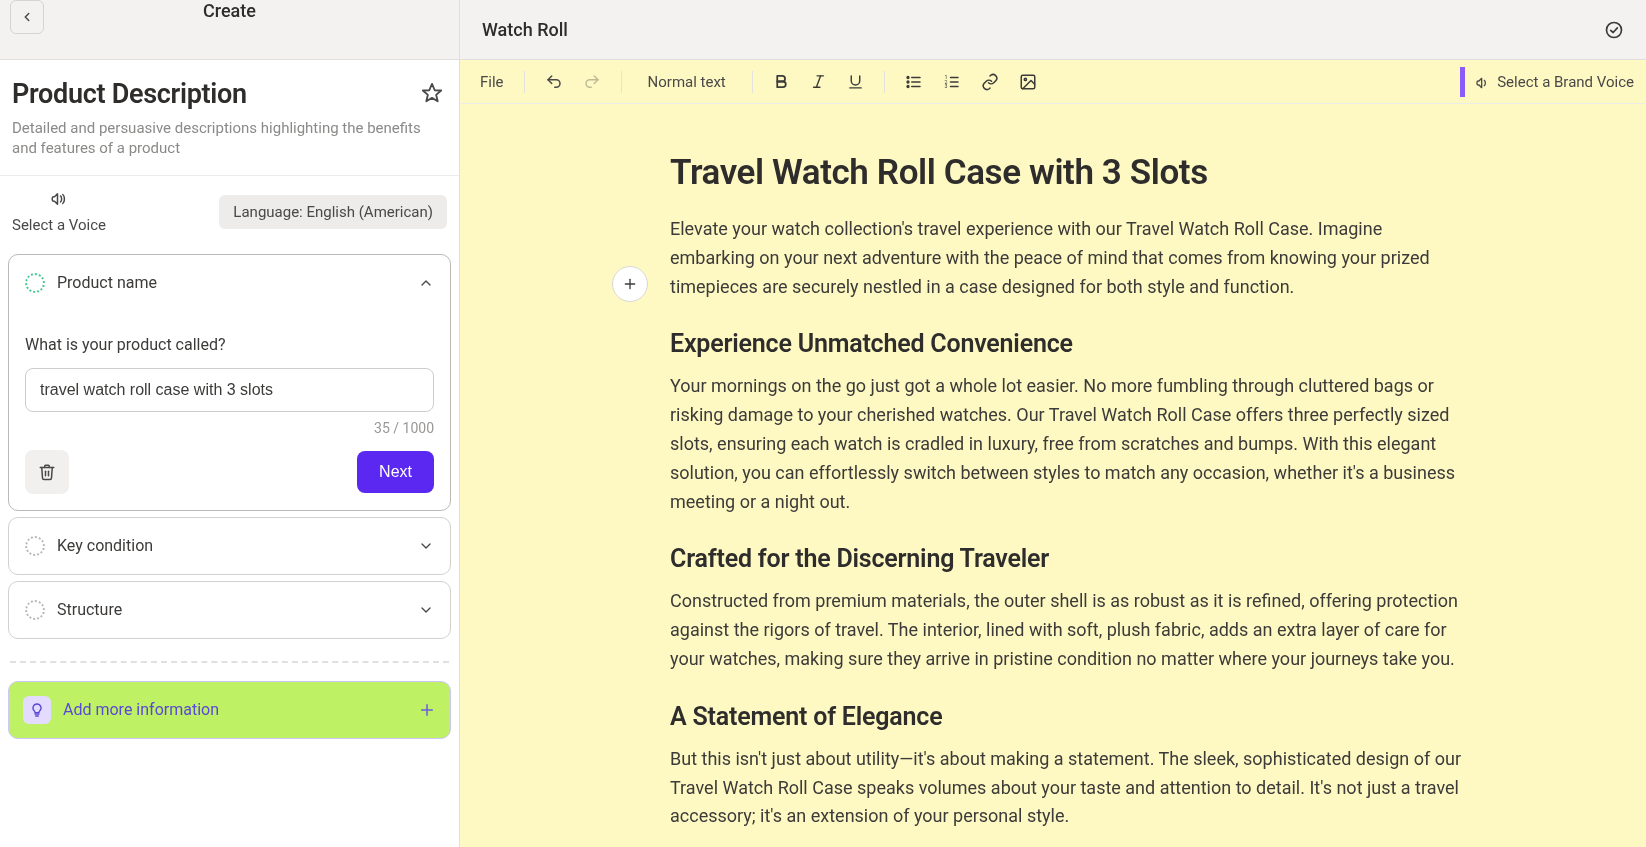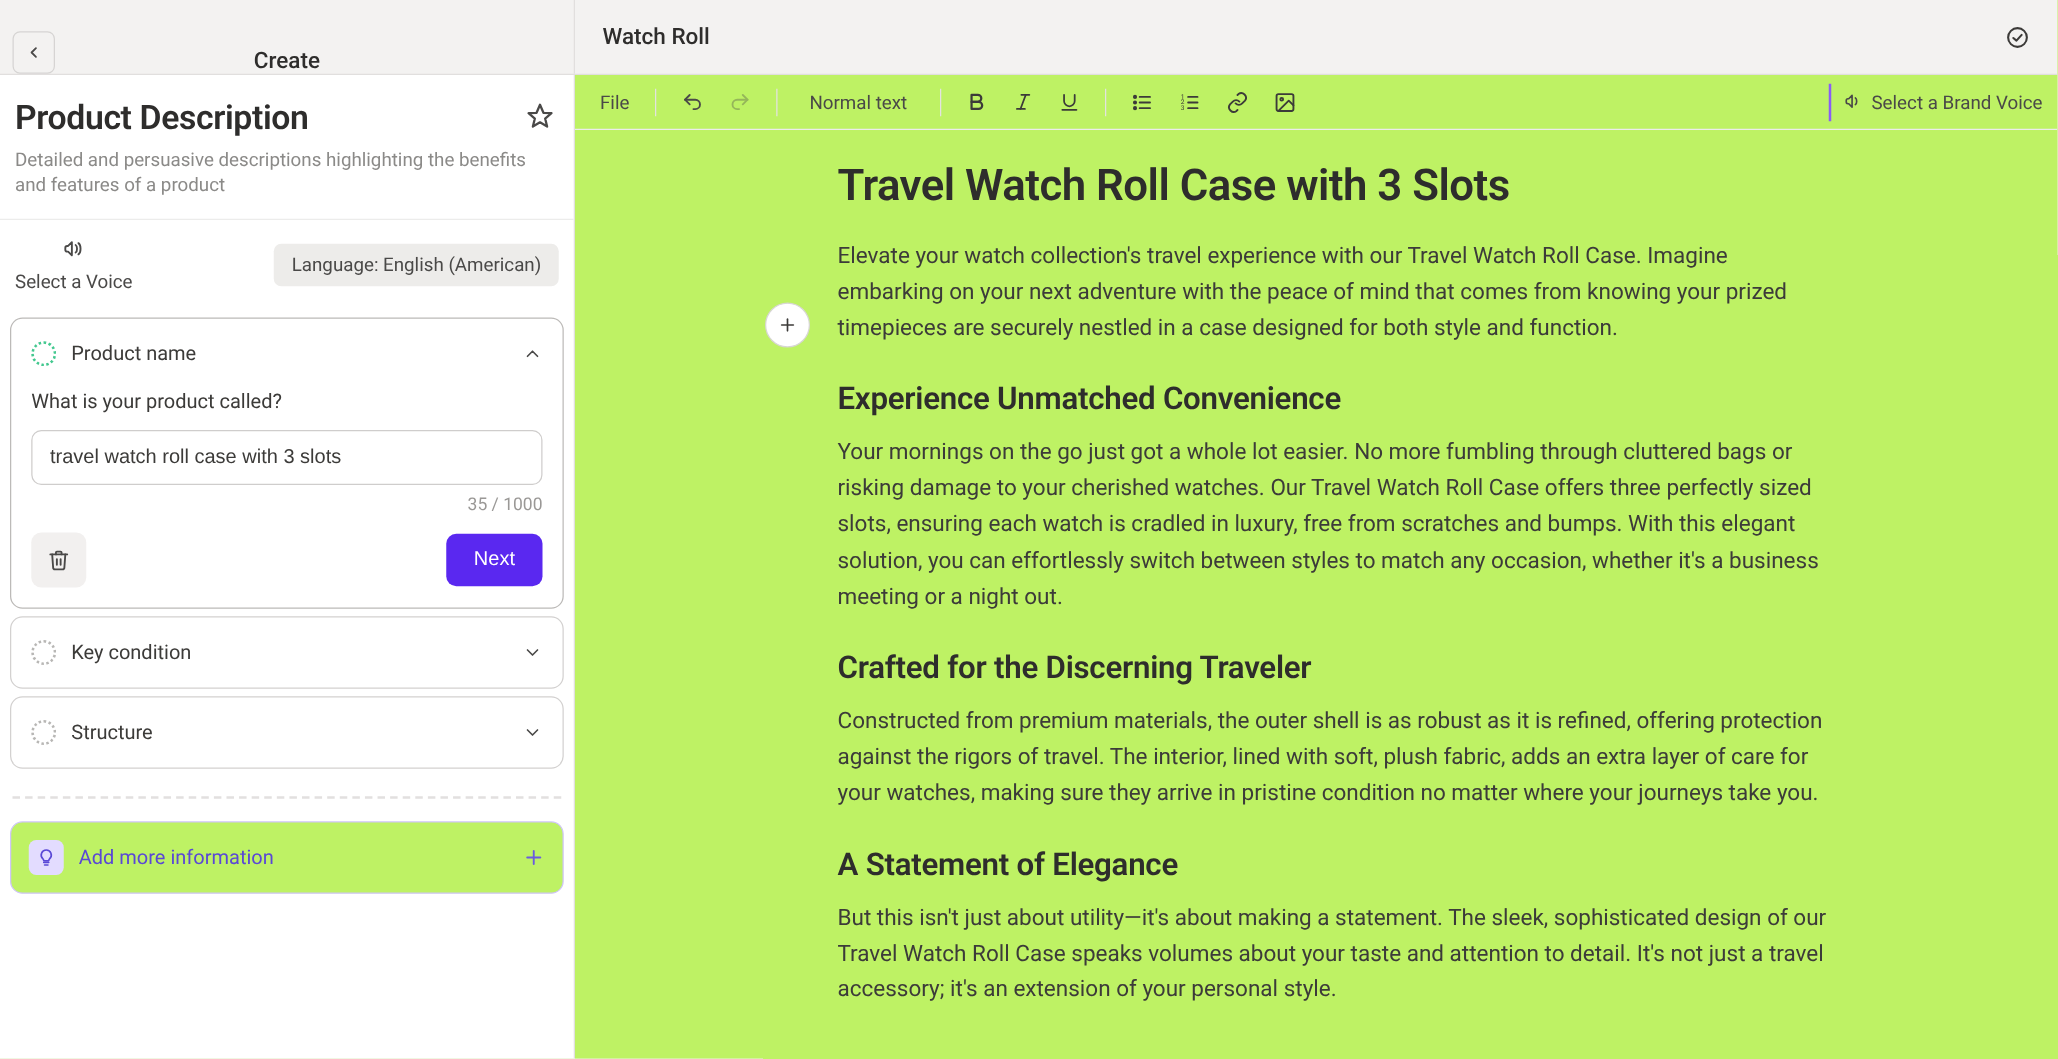--- a/index.html
+++ b/index.html
@@ -16,21 +16,21 @@
   height: 847px;
 }
 .top-header {
   display: flex;
   height: 60px;
   border-bottom: 1px solid #e1dfde;
 }
 .top-left {
   width: 460px;
   display: flex;
-  align-items: flex-end;
+  align-items: flex-start;
   padding: 0 10px;
   border-right: 1px solid #e1dfde;
 }
 .back-btn {
   width: 34px; height: 34px;
   border: 1px solid #d6d4d3;
   border-radius: 6px;
   background: #f3f2f1;
   display: flex; align-items: center; justify-content: center;
   cursor: pointer;
@@ -145,20 +145,21 @@
 .dotted-circle {
   width: 20px; height: 20px;
   border: 2px dotted #43c88f;
   border-radius: 50%;
 }
 .dotted-circle.gray {
   border-color: #b8b7b5;
 }
 .card-body {
   padding: 0 16px 16px 16px;
+  margin-top: 24px;
 }
 .question {
   font-size: 16px;
   color: #3c3b39;
   margin-bottom: 14px;
 }
 .text-input {
   width: 100%;
   border: 1px solid #cfcdcc;
   border-radius: 8px;
@@ -224,25 +225,26 @@
 }
 .addon-plus {
   margin-left: auto;
   color: #6a5be0;
 }
 .addon-cut {
   opacity: 0.75;
 }
 .editor-pane {
   flex: 1;
-  background: #bef264;
+  background: #fef9c3;
   display: flex;
   flex-direction: column;
   overflow: hidden;
   position: relative;
+  gap: 24px;
 }
 .toolbar {
   height: 44px;
   border-bottom: 1px solid #ececeb;
   display: flex;
   align-items: center;
   padding: 0 12px;
   gap: 4px;
   font-size: 15px;
   color: #4a4948;
@@ -254,23 +256,23 @@
   display: flex;
   align-items: center;
 }
 .tb-sep {
   width: 1px; height: 22px;
   background: #e3e2e0;
   margin: 0 8px;
 }
 .tb-grow { flex: 1; }
 .brand-voice-btn {
-  display: flex; align-items: flex-start; gap: 6px;
+  display: flex; align-items: flex-end; gap: 6px;
   padding: 6px 0 6px 10px;
-  border-left: 2px solid #8b5cf6;
+  border-left: 5px solid #8b5cf6;
   cursor: pointer;
 }
 .doc-scroll {
   flex: 1;
   overflow-y: auto;
   position: relative;
 }
 .doc {
   max-width: 820px;
   margin: 24px auto 40px 200px;

